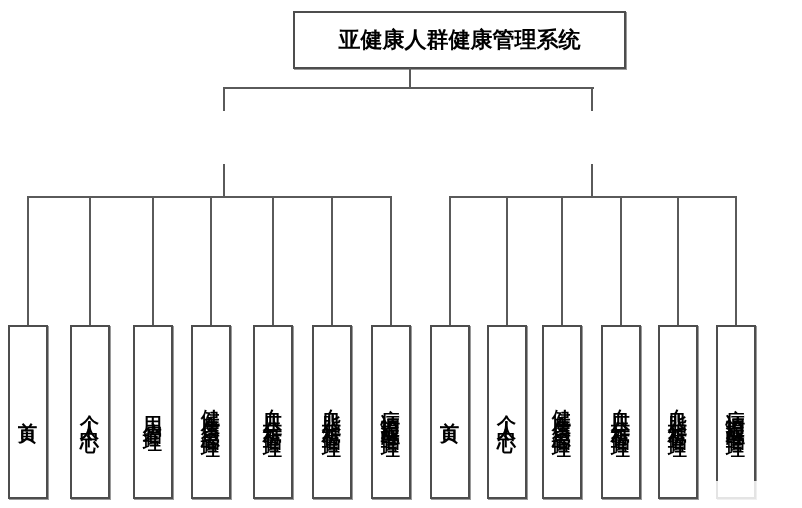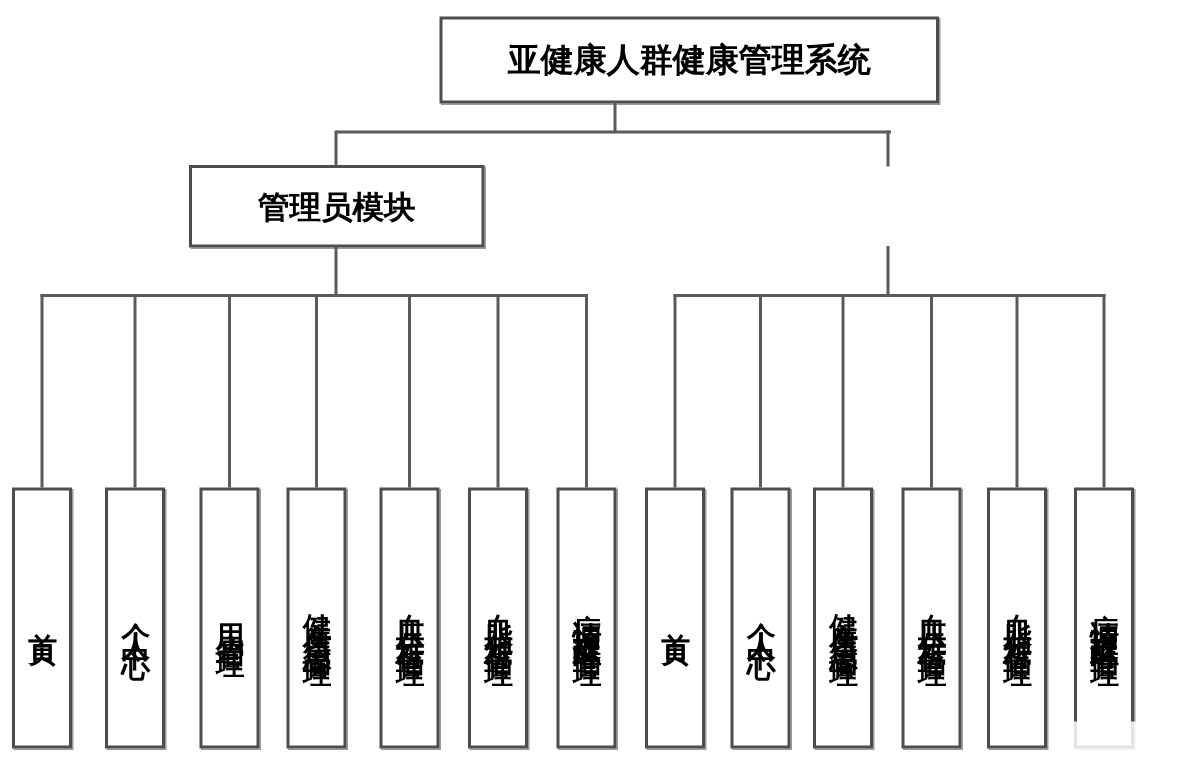--- a/index.html
+++ b/index.html
@@ -64,23 +64,20 @@
 
   <div class="box root-box">
     <span>亚健康人群健康管理系统</span>
   </div>
 
   <div class="line vline" style="left:409px; top:68px; height:20px;"></div>
   <div class="line hline" style="left:224px; top:87px; width:370px;"></div>
   <div class="line vline" style="left:223px; top:87px; height:24px;"></div>
   <div class="line vline" style="left:591px; top:87px; height:24px;"></div>
 
-  <div class="box branch-box branch-left">
-    <span>管理员模块</span>
-  </div>
 
   <div class="line vline" style="left:223px; top:164px; height:33px;"></div>
   <div class="line vline" style="left:591px; top:164px; height:33px;"></div>
   <div class="line hline" style="left:27px;  top:196px; width:365px;"></div>
   <div class="line hline" style="left:449px; top:196px; width:288px;"></div>
 
   <div class="line vline" style="left:27px;  top:196px; height:130px;"></div>
   <div class="line vline" style="left:89px;  top:196px; height:130px;"></div>
   <div class="line vline" style="left:152px; top:196px; height:130px;"></div>
   <div class="line vline" style="left:210px; top:196px; height:130px;"></div>

